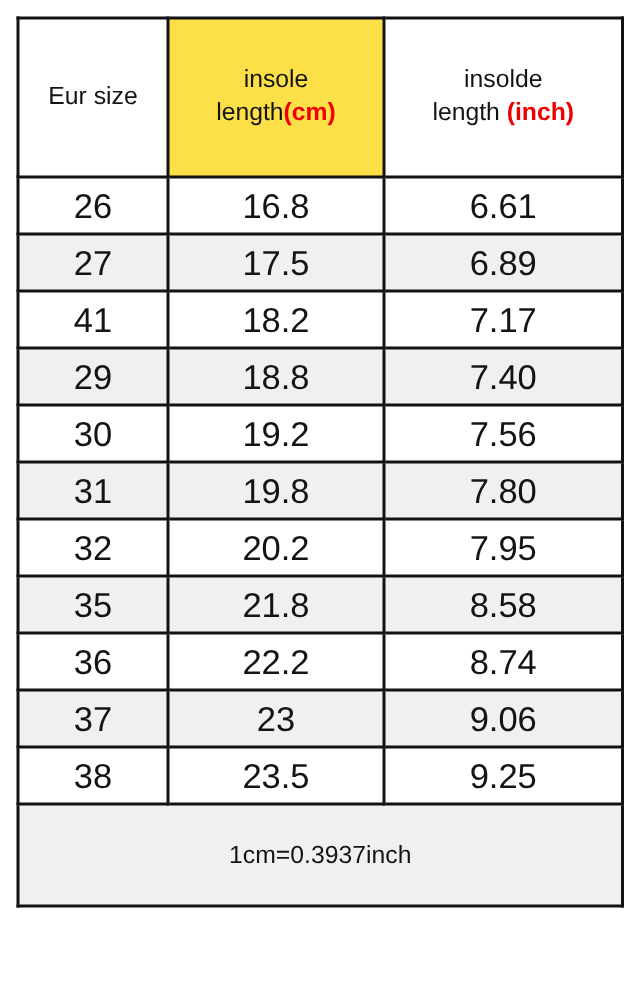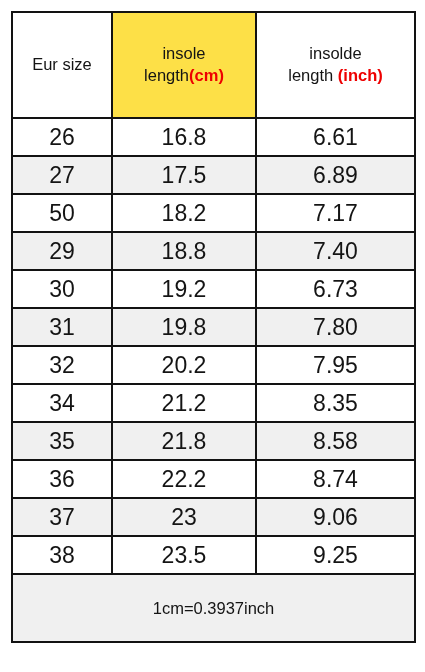--- a/index.html
+++ b/index.html
@@ -104,48 +104,43 @@
           <td>26</td>
           <td>16.8</td>
           <td>6.61</td>
         </tr>
         <tr class="row-shaded">
           <td>27</td>
           <td>17.5</td>
           <td>6.89</td>
         </tr>
         <tr class="row-plain">
-          <td>50</td>
+          <td>41</td>
           <td>18.2</td>
           <td>7.17</td>
         </tr>
         <tr class="row-shaded">
           <td>29</td>
           <td>18.8</td>
           <td>7.40</td>
         </tr>
         <tr class="row-plain">
           <td>30</td>
           <td>19.2</td>
-          <td>6.73</td>
+          <td>7.56</td>
         </tr>
         <tr class="row-shaded">
           <td>31</td>
           <td>19.8</td>
           <td>7.80</td>
         </tr>
         <tr class="row-plain">
           <td>32</td>
           <td>20.2</td>
           <td>7.95</td>
-        </tr>
-        <tr class="row-plain">
-          <td>34</td>
-          <td>21.2</td>
-          <td>8.35</td>
         </tr>
         <tr class="row-shaded">
           <td>35</td>
           <td>21.8</td>
           <td>8.58</td>
         </tr>
         <tr class="row-plain">
           <td>36</td>
           <td>22.2</td>
           <td>8.74</td>

